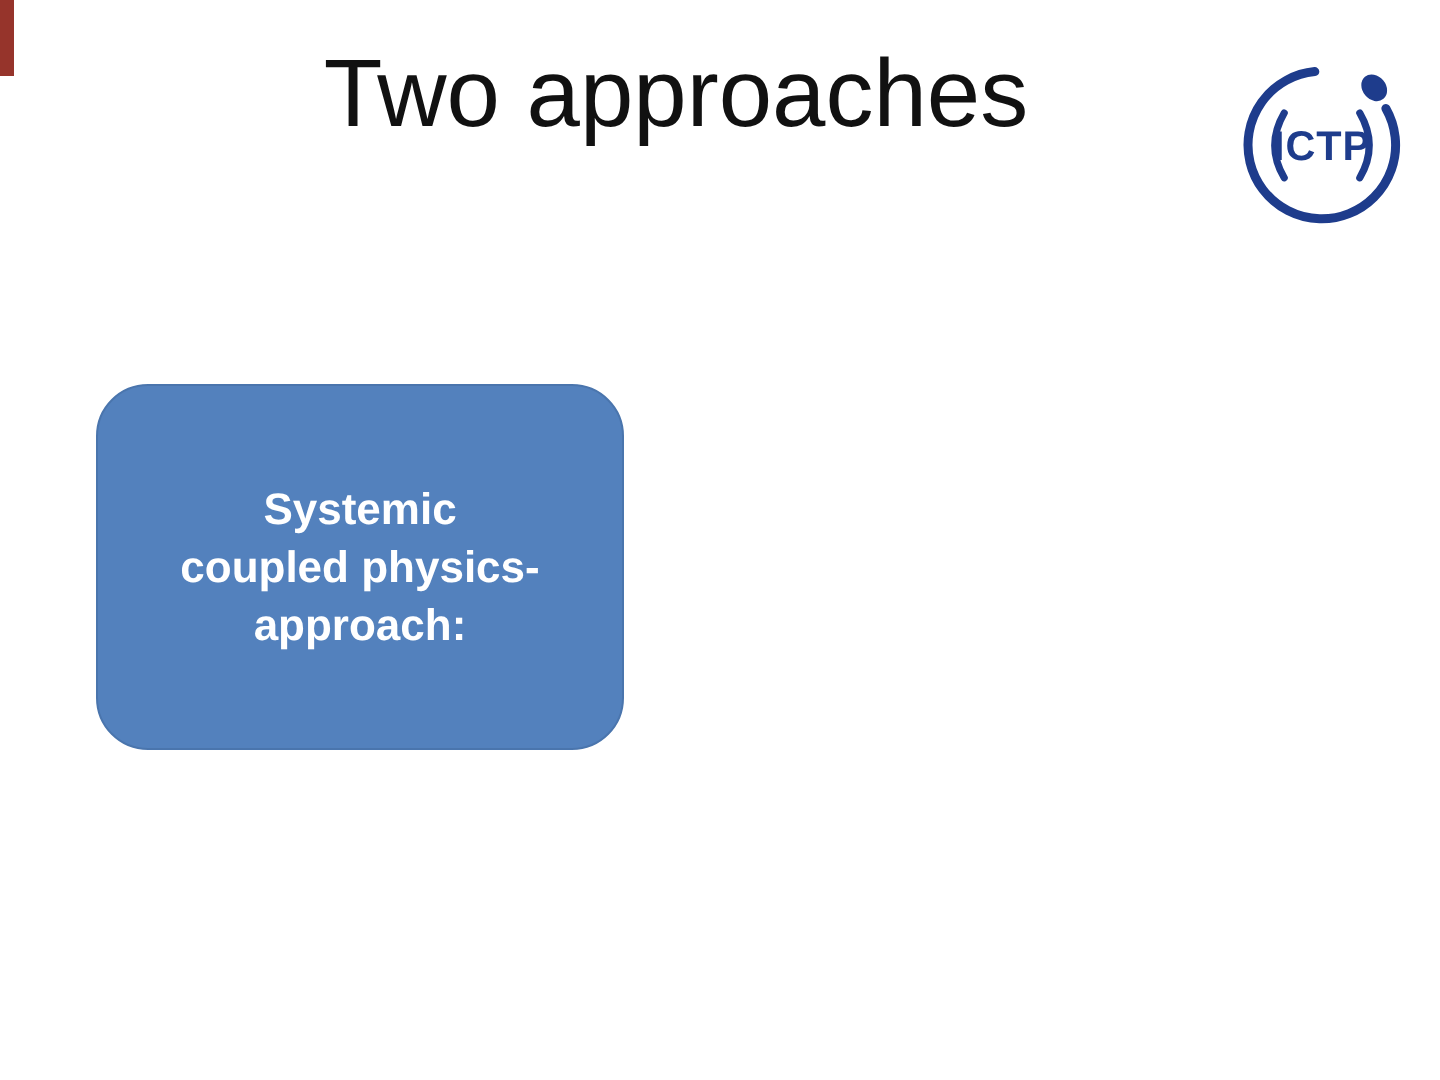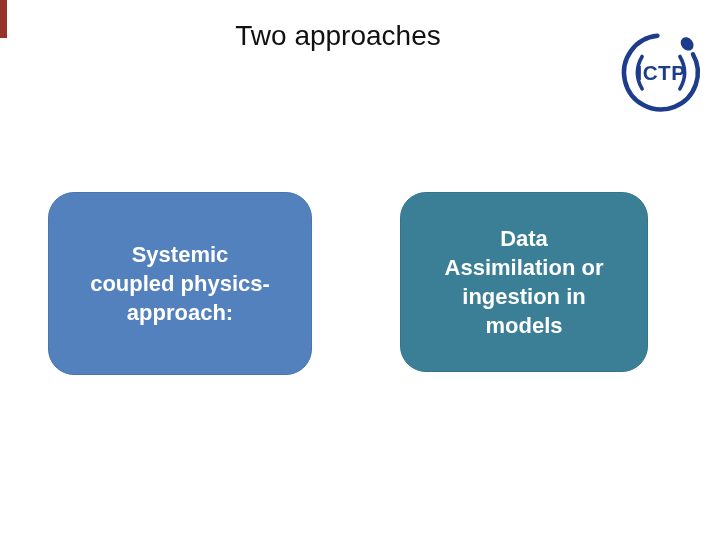--- a/index.html
+++ b/index.html
@@ -15,21 +15,21 @@
   .accent-bar{
     position:absolute;left:0;top:0;
     width:7px;height:38px;
     background:#96342b;
   }
 
   .slide-title{
     position:absolute;
     left:0;top:20px;width:676px;
     text-align:center;
-    font-size:28px;
+    font-size:48px;
     font-weight:400;
     color:#111111;
     letter-spacing:0px;
   }
 
   .logo{
     position:absolute;
     top:24px;right:14px;
     width:90px;height:92px;
   }
@@ -89,20 +89,14 @@
       <text x="50" y="61" text-anchor="middle">ICTP</text>
     </svg>
   </div>
 
   <div class="shape-box box-systemic">
     <div>Systemic</div>
     <div>coupled physics-</div>
     <div>approach:</div>
   </div>
 
-  <div class="shape-box box-data">
-    <div>Data</div>
-    <div>Assimilation or</div>
-    <div>ingestion in</div>
-    <div>models</div>
-  </div>
 
 </div>
 
 </body></html>

